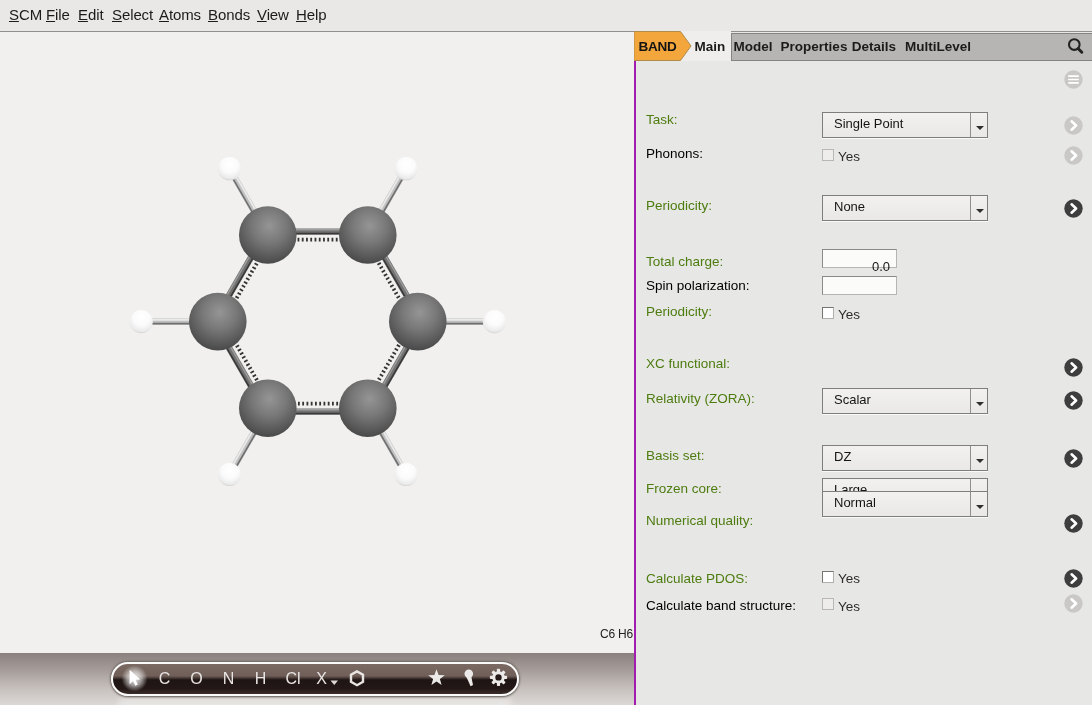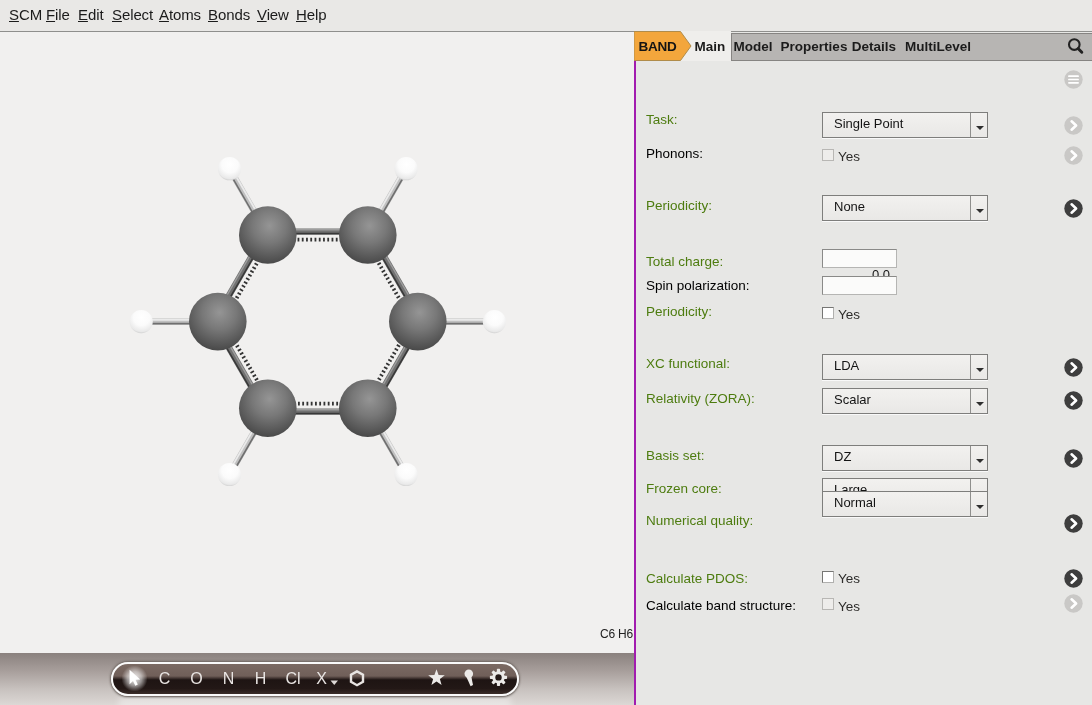--- a/index.html
+++ b/index.html
@@ -29,21 +29,21 @@
 .lbl { position:absolute; left:10px; font-size:13.5px; line-height:16px; color:#4d7c0f; white-space:nowrap; }
 .dis { color:#000000; }
 .combo { position:absolute; left:186px; width:166px; height:26px; background:linear-gradient(180deg,#f2f1ef,#e9e8e6);
   border:1px solid #7e7e7c; box-shadow:0 1px 0 rgba(255,255,255,.75); }
 .combo .t { position:absolute; left:11px; top:0; line-height:22px; font-size:13px; color:#141414; }
 .combo .sep { position:absolute; left:147px; top:0; width:1px; height:24px; background:#8f8f8d; }
 .combo .ar { position:absolute; left:152.5px; top:13px; width:0; height:0;
   border-left:4.3px solid transparent; border-right:4.3px solid transparent; border-top:4.6px solid #2e2e2e; }
 .inp { position:absolute; left:186px; width:75px; height:19px; background:#fbfbfa;
   border:1px solid #8a8a88; border-bottom-color:#b5b5b3; border-right-color:#b5b5b3;
-  font-size:13px; color:#141414; line-height:19px; padding-top:15px; text-align:right; padding-right:6px; }
+  font-size:13px; color:#141414; line-height:19px; padding-top:7px; text-align:right; padding-right:6px; }
 .chk { position:absolute; left:186px; width:12px; height:12px; background:#ffffff;
   border:1px solid #767674; border-bottom-color:#b0b0ae; border-right-color:#b0b0ae; }
 .chk.off { background:#eeedeb; border-color:#b8b7b4; }
 .yes { position:absolute; left:202px; font-size:13.5px; line-height:16px; color:#2e2d2b; }
 .circ { position:absolute; left:428px; width:19px; height:19px; }
 svg { display:block; }
 </style>
 </head>
 <body>
 <div id="menubar">
@@ -207,25 +207,20 @@
   <div class="inp" style="top:217px">0.0</div>
 
   <div class="lbl dis" style="top:246px">Spin polarization:</div>
   <div class="inp" style="top:244px"></div>
 
   <div class="lbl" style="top:272px">Periodicity:</div>
   <div class="chk" style="top:275px"></div>
   <div class="yes" style="top:274.5px">Yes</div>
 
   <div class="lbl" style="top:324px">XC functional:</div>
-  <div class="combo" style="top:322px">
-      <span class="t">LDA</span>
-      <span class="sep"></span>
-      <span class="ar"></span>
-    </div>
 
   <div class="lbl" style="top:359px">Relativity (ZORA):</div>
   <div class="combo" style="top:356px">
       <span class="t">Scalar</span>
       <span class="sep"></span>
       <span class="ar"></span>
     </div>
 
   <div class="lbl" style="top:416px">Basis set:</div>
   <div class="combo" style="top:413px">

